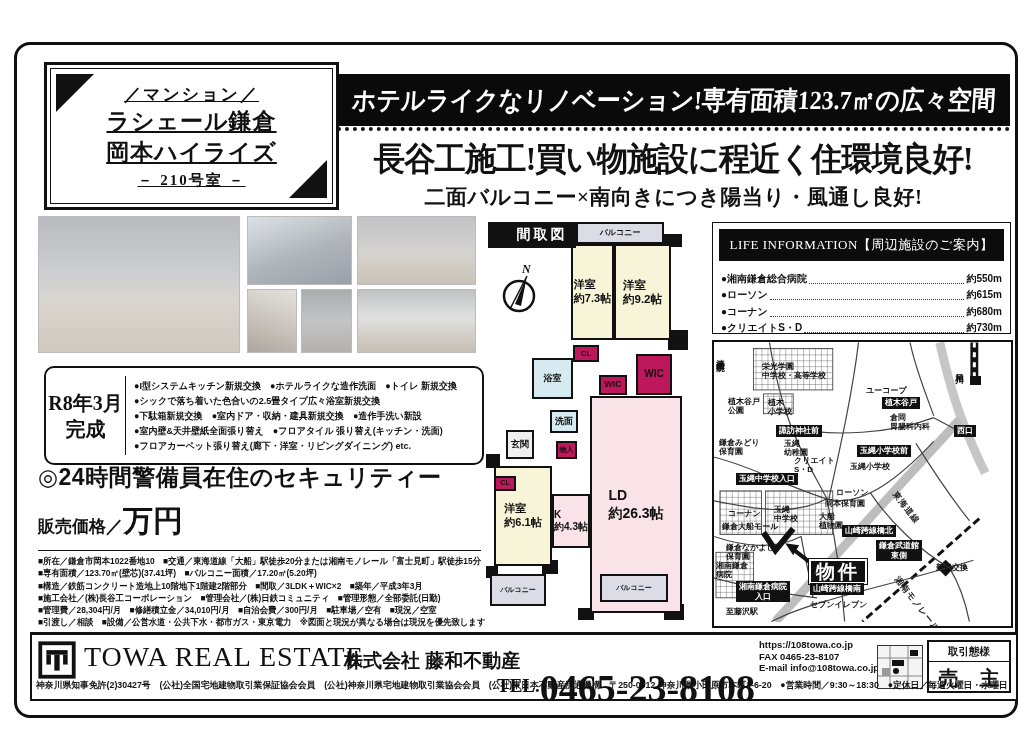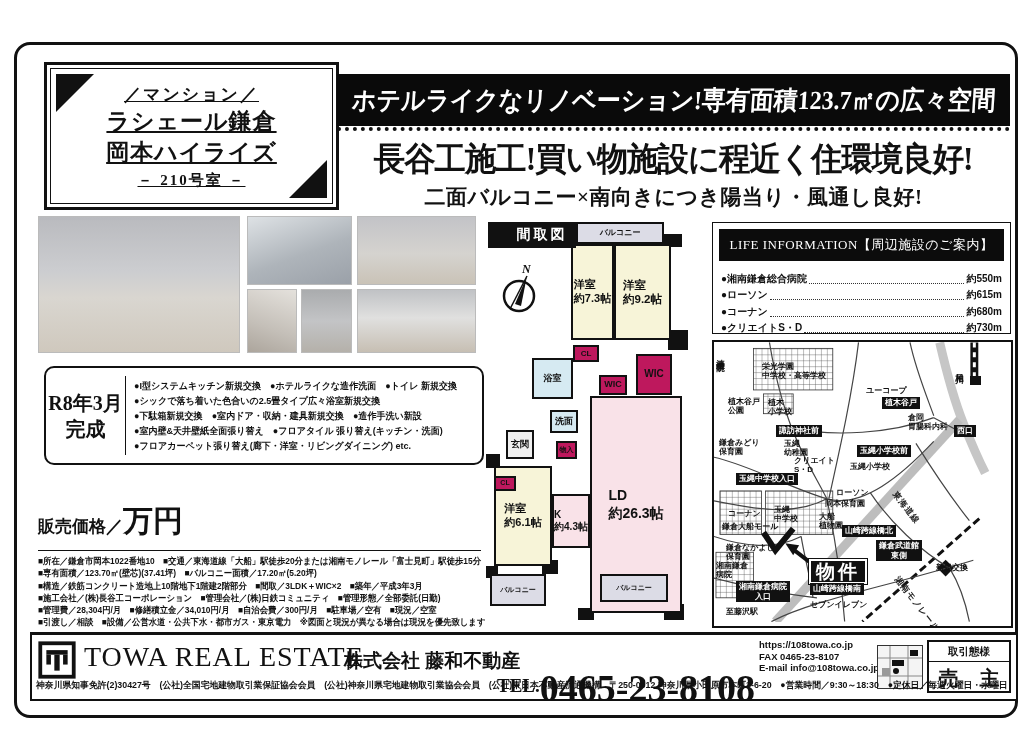--- a/index.html
+++ b/index.html
@@ -157,20 +157,21 @@
     <div id="comp-div"></div>
     <div id="reno-list">
         <div class="reno-line">●I型システムキッチン新規交換　●ホテルライクな造作洗面　●トイレ 新規交換</div>
         <div class="reno-line">●シックで落ち着いた色合いの2.5畳タイプ広々浴室新規交換</div>
         <div class="reno-line">●下駄箱新規交換　●室内ドア・収納・建具新規交換　●造作手洗い新設</div>
         <div class="reno-line">●室内壁&amp;天井壁紙全面張り替え　●フロアタイル 張り替え(キッチン・洗面)</div>
         <div class="reno-line">●フロアカーペット張り替え(廊下・洋室・リビングダイニング) etc.</div>
       </div>
   </div>
 
+  <div id="security" class="abs">◎24時間警備員在住のセキュリティー</div>
   <div id="price-row" class="abs">
     <span id="price-label">販売価格／</span>
     <span id="price-unit">万円</span>
   </div>
   <div id="price-line" class="abs"></div>
   <div id="details-list" class="abs">
       <div class="detail-line">■所在／鎌倉市岡本1022番地10　■交通／東海道線「大船」駅徒歩20分または湘南モノレール「富士見町」駅徒歩15分</div>
       <div class="detail-line">■専有面積／123.70㎡(壁芯)(37.41坪)　■バルコニー面積／17.20㎡(5.20坪)</div>
       <div class="detail-line">■構造／鉄筋コンクリート造地上10階地下1階建2階部分　■間取／3LDK＋WIC×2　■築年／平成3年3月</div>
       <div class="detail-line">■施工会社／(株)長谷工コーポレーション　■管理会社／(株)日鉄コミュニティ　■管理形態／全部委託(日勤)</div>
@@ -289,21 +290,21 @@
     <div id="map-labels">
         <div class="ml vert" style="left: 2px; top: 10px;">清泉女学院</div>
         <div class="ml plain" style="left: 48px; top: 20px;">栄光学園
 中学校・高等学校</div>
         <div class="ml plain" style="left: 14px; top: 55px;">植木谷戸
 公園</div>
         <div class="ml plain" style="left: 54px; top: 56px;">植木
 小学校</div>
         <div class="ml plain" style="left: 152px; top: 44px;">ユーコープ</div>
         <div class="ml black" style="left: 168px; top: 55px;">植木谷戸</div>
-        <div class="ml plain" style="left: 194px; top: 71px;">倉岡
+        <div class="ml plain" style="left: 176px; top: 71px;">倉岡
 胃腸科内科</div>
         <div class="ml vert" style="left: 241px; top: 24px;">柏尾川</div>
         <div class="ml black-vert" style="left: 256px; top: 34px;">大船駅</div>
         <div class="ml black" style="left: 240px; top: 83px;">西口</div>
         <div class="ml black" style="left: 62px; top: 83px;">諏訪神社前</div>
         <div class="ml plain" style="left: 5px; top: 96px;">鎌倉みどり
 保育園</div>
         <div class="ml plain" style="left: 70px; top: 97px;">玉縄
 幼稚園</div>
         <div class="ml plain" style="left: 80px; top: 114px;">クリエイト

